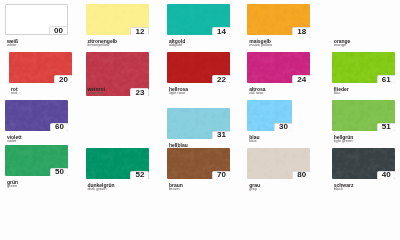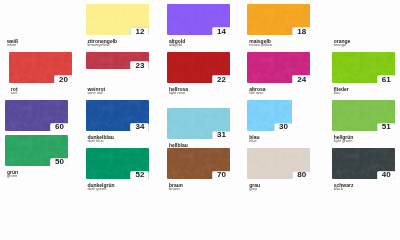--- a/index.html
+++ b/index.html
@@ -30,34 +30,37 @@
   </filter>
   <filter id="paperNoiseLight" x="0" y="0" width="100%" height="100%" color-interpolation-filters="sRGB">
     <feTurbulence type="fractalNoise" baseFrequency="0.18" numOctaves="2" seed="9" result="n"></feTurbulence>
     <feColorMatrix in="n" type="matrix" values="0 0 0 0 1  0 0 0 0 1  0 0 0 0 1  -0.45 -0.45 -0.45 0 0.72" result="m"></feColorMatrix>
   </filter>
 </defs>
   </svg>
 
 <div class="grid" id="grid">
     <div class="cell" style="left: 5px; top: 4.3px; width: 63.2px; height: 44px;">
+      <div class="sw white" style="background:#ffffff;width:63.2px;height:30.8px">
+        <div class="badge">00</div>
+      </div>
       <div class="nm" style="left:1.9px;top:35px">weiß</div>
       <div class="en" style="left:1.9px;top:38.7px">white</div>
     </div>
     <div class="cell" style="left: 85.5px; top: 4.3px; width: 63.2px; height: 44px;">
       <div class="sw" style="background:#fbf08d;width:63.2px;height:30.8px">
         <div class="tex d" style="opacity:0.03803686274509806"></div>
         <div class="tex l" style="opacity:0.03803686274509806"></div>
         <div class="badge">12</div>
       </div>
       <div class="nm" style="left:1.9px;top:35px">zitronengelb</div>
       <div class="en" style="left:1.9px;top:38.7px">lemonyellow</div>
     </div>
     <div class="cell" style="left: 167px; top: 4.3px; width: 63.2px; height: 44px;">
-      <div class="sw" style="background:#8b5cf6;width:63.2px;height:30.8px">
+      <div class="sw" style="background:#14b8a6;width:63.2px;height:30.8px">
         <div class="tex d" style="opacity:0.054646274509803916"></div>
         <div class="tex l" style="opacity:0.054646274509803916"></div>
         <div class="badge">14</div>
       </div>
       <div class="nm" style="left:1.9px;top:35px">altgold</div>
       <div class="en" style="left:1.9px;top:38.7px">oldgold</div>
     </div>
     <div class="cell" style="left: 247.3px; top: 4.3px; width: 63.2px; height: 44px;">
       <div class="sw" style="background:#f5a623;width:63.2px;height:30.8px">
         <div class="tex d" style="opacity:0.08299058823529412"></div>
@@ -74,21 +77,21 @@
     <div class="cell" style="left: 9px; top: 52.4px; width: 63.2px; height: 44px;">
       <div class="sw" style="background:#de4440;width:63.2px;height:30.8px">
         <div class="tex d" style="opacity:0.13090980392156862"></div>
         <div class="tex l" style="opacity:0.13090980392156862"></div>
         <div class="badge">20</div>
       </div>
       <div class="nm" style="left:1.9px;top:35px">rot</div>
       <div class="en" style="left:1.9px;top:38.7px">red</div>
     </div>
     <div class="cell" style="left: 85.5px; top: 52.4px; width: 63.2px; height: 44px;">
-      <div class="sw" style="background:#c0394a;width:63.2px;height:17px">
+      <div class="sw" style="background:#c0394a;width:63.2px;height:44px">
         <div class="tex d" style="opacity:0.14211529411764706"></div>
         <div class="tex l" style="opacity:0.14211529411764706"></div>
         <div class="badge">23</div>
       </div>
       <div class="nm" style="left:1.9px;top:35px">weinrot</div>
       <div class="en" style="left:1.9px;top:38.7px">wine red</div>
     </div>
     <div class="cell" style="left: 167px; top: 52.4px; width: 63.2px; height: 44px;">
       <div class="sw" style="background:#b91c1c;width:63.2px;height:30.8px">
         <div class="tex d" style="opacity:0.06407294117647061"></div>
@@ -118,29 +121,20 @@
     </div>
     <div class="cell" style="left: 5px; top: 100.1px; width: 63.2px; height: 44px;">
       <div class="sw" style="background:#5c4b9d;width:63.2px;height:30.8px">
         <div class="tex d" style="opacity:0.14985803921568627"></div>
         <div class="tex l" style="opacity:0.14985803921568627"></div>
         <div class="badge">60</div>
       </div>
       <div class="nm" style="left:1.9px;top:35px">violett</div>
       <div class="en" style="left:1.9px;top:38.7px">violet</div>
     </div>
-    <div class="cell" style="left: 85.5px; top: 100.1px; width: 63.2px; height: 44px;">
-      <div class="sw" style="background:#1c54a0;width:63.2px;height:30.8px">
-        <div class="tex d" style="opacity:0.16045490196078432"></div>
-        <div class="tex l" style="opacity:0.16045490196078432"></div>
-        <div class="badge">34</div>
-      </div>
-      <div class="nm" style="left:1.9px;top:35px">dunkelblau</div>
-      <div class="en" style="left:1.9px;top:38.7px">dark blue</div>
-    </div>
     <div class="cell" style="left: 167px; top: 108px; width: 63.2px; height: 44px;">
       <div class="sw" style="background:#88cfe0;width:63.2px;height:30.8px">
         <div class="tex d" style="opacity:0.0727772549019608"></div>
         <div class="tex l" style="opacity:0.0727772549019608"></div>
         <div class="badge">31</div>
       </div>
       <div class="nm" style="left:1.9px;top:35px">hellblau</div>
       <div class="en" style="left:1.9px;top:38.7px">light blue</div>
     </div>
     <div class="cell" style="left: 247.3px; top: 100.1px; width: 63.2px; height: 44px;">
@@ -154,21 +148,21 @@
     </div>
     <div class="cell" style="left: 331.8px; top: 100.1px; width: 63.2px; height: 44px;">
       <div class="sw" style="background:#80c34e;width:63.2px;height:30.8px">
         <div class="tex d" style="opacity:0.09323215686274512"></div>
         <div class="tex l" style="opacity:0.09323215686274512"></div>
         <div class="badge">51</div>
       </div>
       <div class="nm" style="left:1.9px;top:35px">hellgrün</div>
       <div class="en" style="left:1.9px;top:38.7px">light green</div>
     </div>
-    <div class="cell" style="left: 5px; top: 135px; width: 63.2px; height: 44px;">
+    <div class="cell" style="left: 5px; top: 145px; width: 63.2px; height: 44px;">
       <div class="sw" style="background:#2da663;width:63.2px;height:30.8px">
         <div class="tex d" style="opacity:0.12417019607843137"></div>
         <div class="tex l" style="opacity:0.12417019607843137"></div>
         <div class="badge">50</div>
       </div>
       <div class="nm" style="left:1.9px;top:35px">grün</div>
       <div class="en" style="left:1.9px;top:38.7px">green</div>
     </div>
     <div class="cell" style="left: 85.5px; top: 148.2px; width: 63.2px; height: 44px;">
       <div class="sw" style="background:#009567;width:63.2px;height:30.8px">

